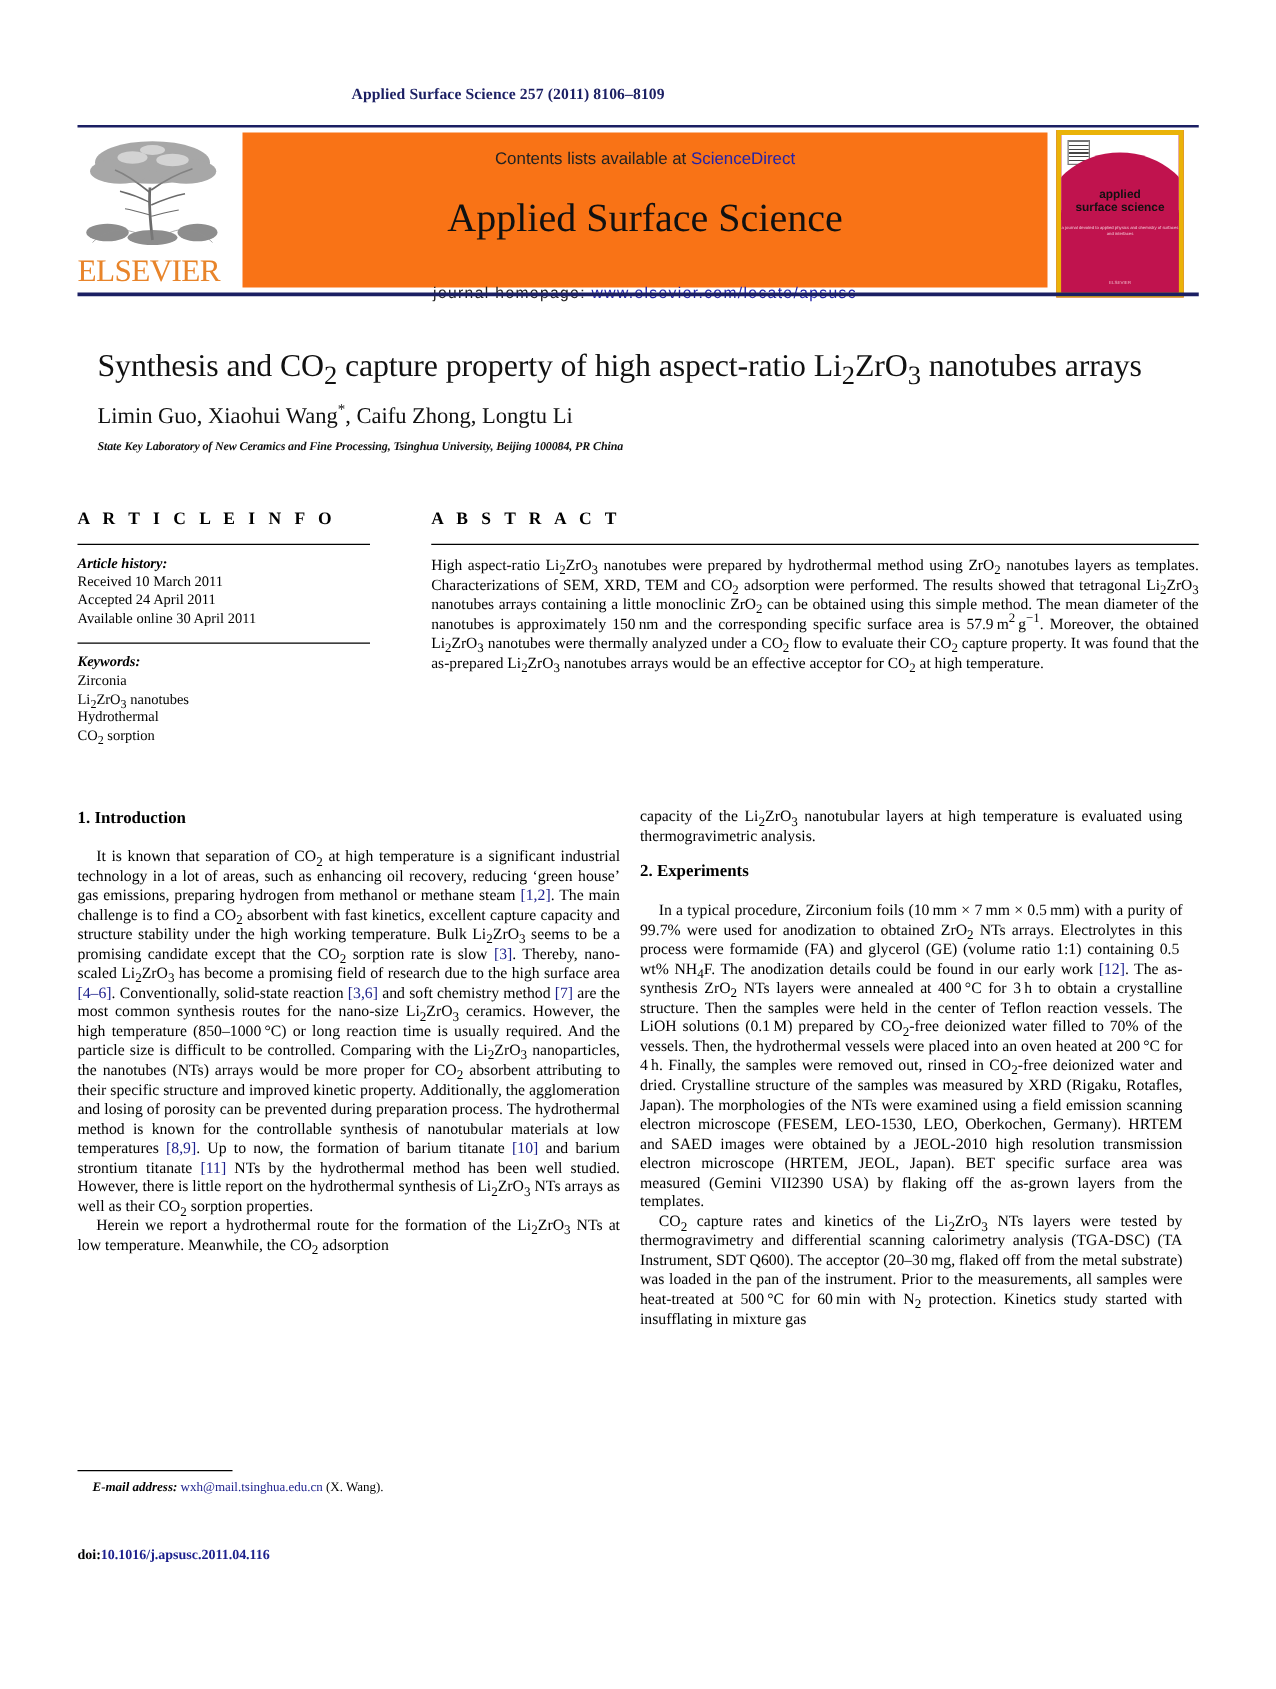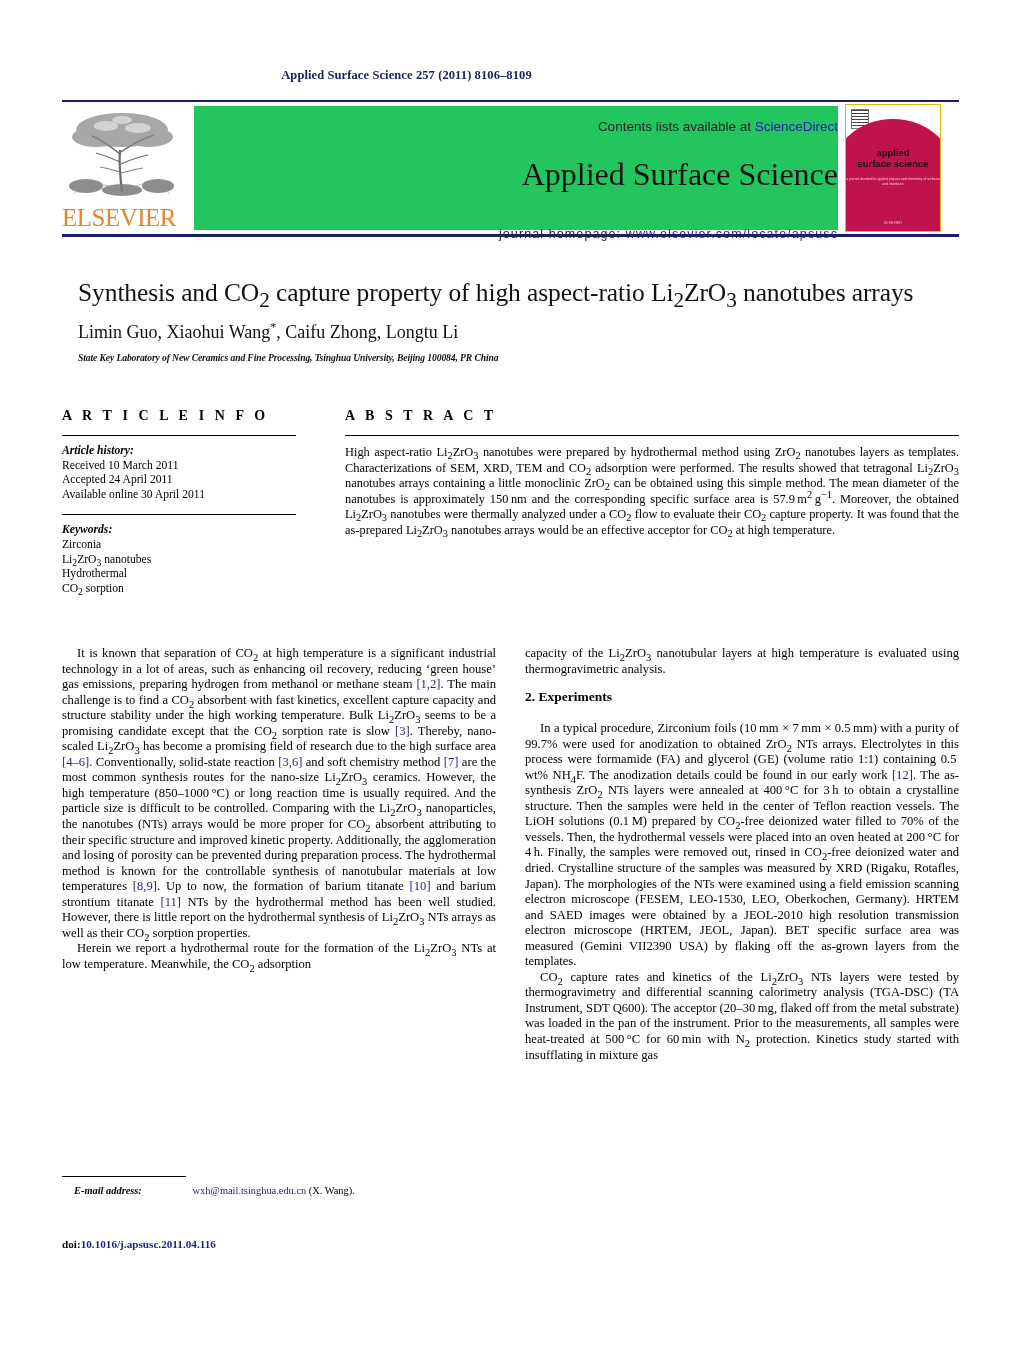--- a/index.html
+++ b/index.html
@@ -77,22 +77,22 @@
     letter-spacing: -0.5px;
     color: #e8842a;
     line-height: 1;
   }
   .banner {
     position: absolute;
     top: 6px;
     left: 132px;
     width: 644px;
     height: 124px;
-    background: #22c55e;
-    text-align: right;
+    background: #f97316;
+    text-align: center;
   }
   .banner-contents {
     margin-top: 13px;
     font-family: "Liberation Sans", sans-serif;
     font-size: 13.5px;
     color: #222;
   }
   .banner-contents .sd {
     color: #2222aa;
   }
@@ -111,21 +111,21 @@
   }
   .banner-home .url {
     color: #2222aa;
   }
   .cover {
     position: absolute;
     top: 4px;
     left: 783px;
     width: 94px;
     height: 126px;
-    border: 1px solid #eab308;
+    border: 4px solid #eab308;
     background: #be185d;
     overflow: hidden;
   }
   .cover-top {
     position: absolute;
     top: 0; left: 0;
     width: 100%; height: 62px;
     background: #ffffff;
   }
   .cover-arc {
@@ -281,21 +281,21 @@
   
   .body-left {
     position: absolute;
     top: 646px;
     left: 62px;
     width: 434px;
   }
   .body-right {
     position: absolute;
     top: 646px;
-    left: 525px;
+    left: 512px;
     width: 434px;
   }
   .h2 {
     font-family: "Liberation Serif", serif;
     font-weight: bold;
     font-size: 13.5px;
     margin-bottom: 16px;
   }
   .h2.spaced { margin-top: 12px; }
   p.body {
@@ -325,21 +325,21 @@
     margin-bottom: 7px;
   }
   .fn-line {
     font-family: "Liberation Serif", serif;
     font-size: 10.4px;
     line-height: 13px;
     padding-left: 12px;
     text-indent: -6px;
   }
   .fn-line .it { font-style: italic; font-weight: bold; }
-  .fn-mail { color: #1b1f8c; margin-left: 48px; }
+  .fn-mail { color: #1b1f8c; }
   .imprint {
     position: absolute;
     top: 1237px;
     left: 62px;
     width: 500px;
     font-family: "Liberation Serif", serif;
     font-size: 11.2px;
     line-height: 14px;
     font-weight: bold;
   }
@@ -445,20 +445,21 @@
 
   <div class="abs-col">
     <div class="sec-head">A B S T R A C T</div>
     <div class="hr-thin"></div>
     <div class="abstract-body">
       High aspect-ratio Li<sub>2</sub>ZrO<sub>3</sub> nanotubes were prepared by hydrothermal method using ZrO<sub>2</sub> nanotubes layers as templates. Characterizations of SEM, XRD, TEM and CO<sub>2</sub> adsorption were performed. The results showed that tetragonal Li<sub>2</sub>ZrO<sub>3</sub> nanotubes arrays containing a little monoclinic ZrO<sub>2</sub> can be obtained using this simple method. The mean diameter of the nanotubes is approximately 150 nm and the corresponding specific surface area is 57.9 m<sup>2</sup> g<sup>−1</sup>. Moreover, the obtained Li<sub>2</sub>ZrO<sub>3</sub> nanotubes were thermally analyzed under a CO<sub>2</sub> flow to evaluate their CO<sub>2</sub> capture property. It was found that the as-prepared Li<sub>2</sub>ZrO<sub>3</sub> nanotubes arrays would be an effective acceptor for CO<sub>2</sub> at high temperature.
     </div>
   </div>
 
   <div class="body-left">
+    <div class="h2">1.  Introduction</div>
     <p class="body">
       It is known that separation of CO<sub>2</sub> at high temperature is a significant industrial technology in a lot of areas, such as enhancing oil recovery, reducing ‘green house’ gas emissions, preparing hydrogen from methanol or methane steam <span class="cite">[1,2]</span>. The main challenge is to find a CO<sub>2</sub> absorbent with fast kinetics, excellent capture capacity and structure stability under the high working temperature. Bulk Li<sub>2</sub>ZrO<sub>3</sub> seems to be a promising candidate except that the CO<sub>2</sub> sorption rate is slow <span class="cite">[3]</span>. Thereby, nano-scaled Li<sub>2</sub>ZrO<sub>3</sub> has become a promising field of research due to the high surface area <span class="cite">[4–6]</span>. Conventionally, solid-state reaction <span class="cite">[3,6]</span> and soft chemistry method <span class="cite">[7]</span> are the most common synthesis routes for the nano-size Li<sub>2</sub>ZrO<sub>3</sub> ceramics. However, the high temperature (850–1000 °C) or long reaction time is usually required. And the particle size is difficult to be controlled. Comparing with the Li<sub>2</sub>ZrO<sub>3</sub> nanoparticles, the nanotubes (NTs) arrays would be more proper for CO<sub>2</sub> absorbent attributing to their specific structure and improved kinetic property. Additionally, the agglomeration and losing of porosity can be prevented during preparation process. The hydrothermal method is known for the controllable synthesis of nanotubular materials at low temperatures <span class="cite">[8,9]</span>. Up to now, the formation of barium titanate <span class="cite">[10]</span> and barium strontium titanate <span class="cite">[11]</span> NTs by the hydrothermal method has been well studied. However, there is little report on the hydrothermal synthesis of Li<sub>2</sub>ZrO<sub>3</sub> NTs arrays as well as their CO<sub>2</sub> sorption properties.
     </p>
     <p class="body">
       Herein we report a hydrothermal route for the formation of the Li<sub>2</sub>ZrO<sub>3</sub> NTs at low temperature. Meanwhile, the CO<sub>2</sub> adsorption
     </p>
   </div>
 
   <div class="body-right">
     <p class="body noind">

